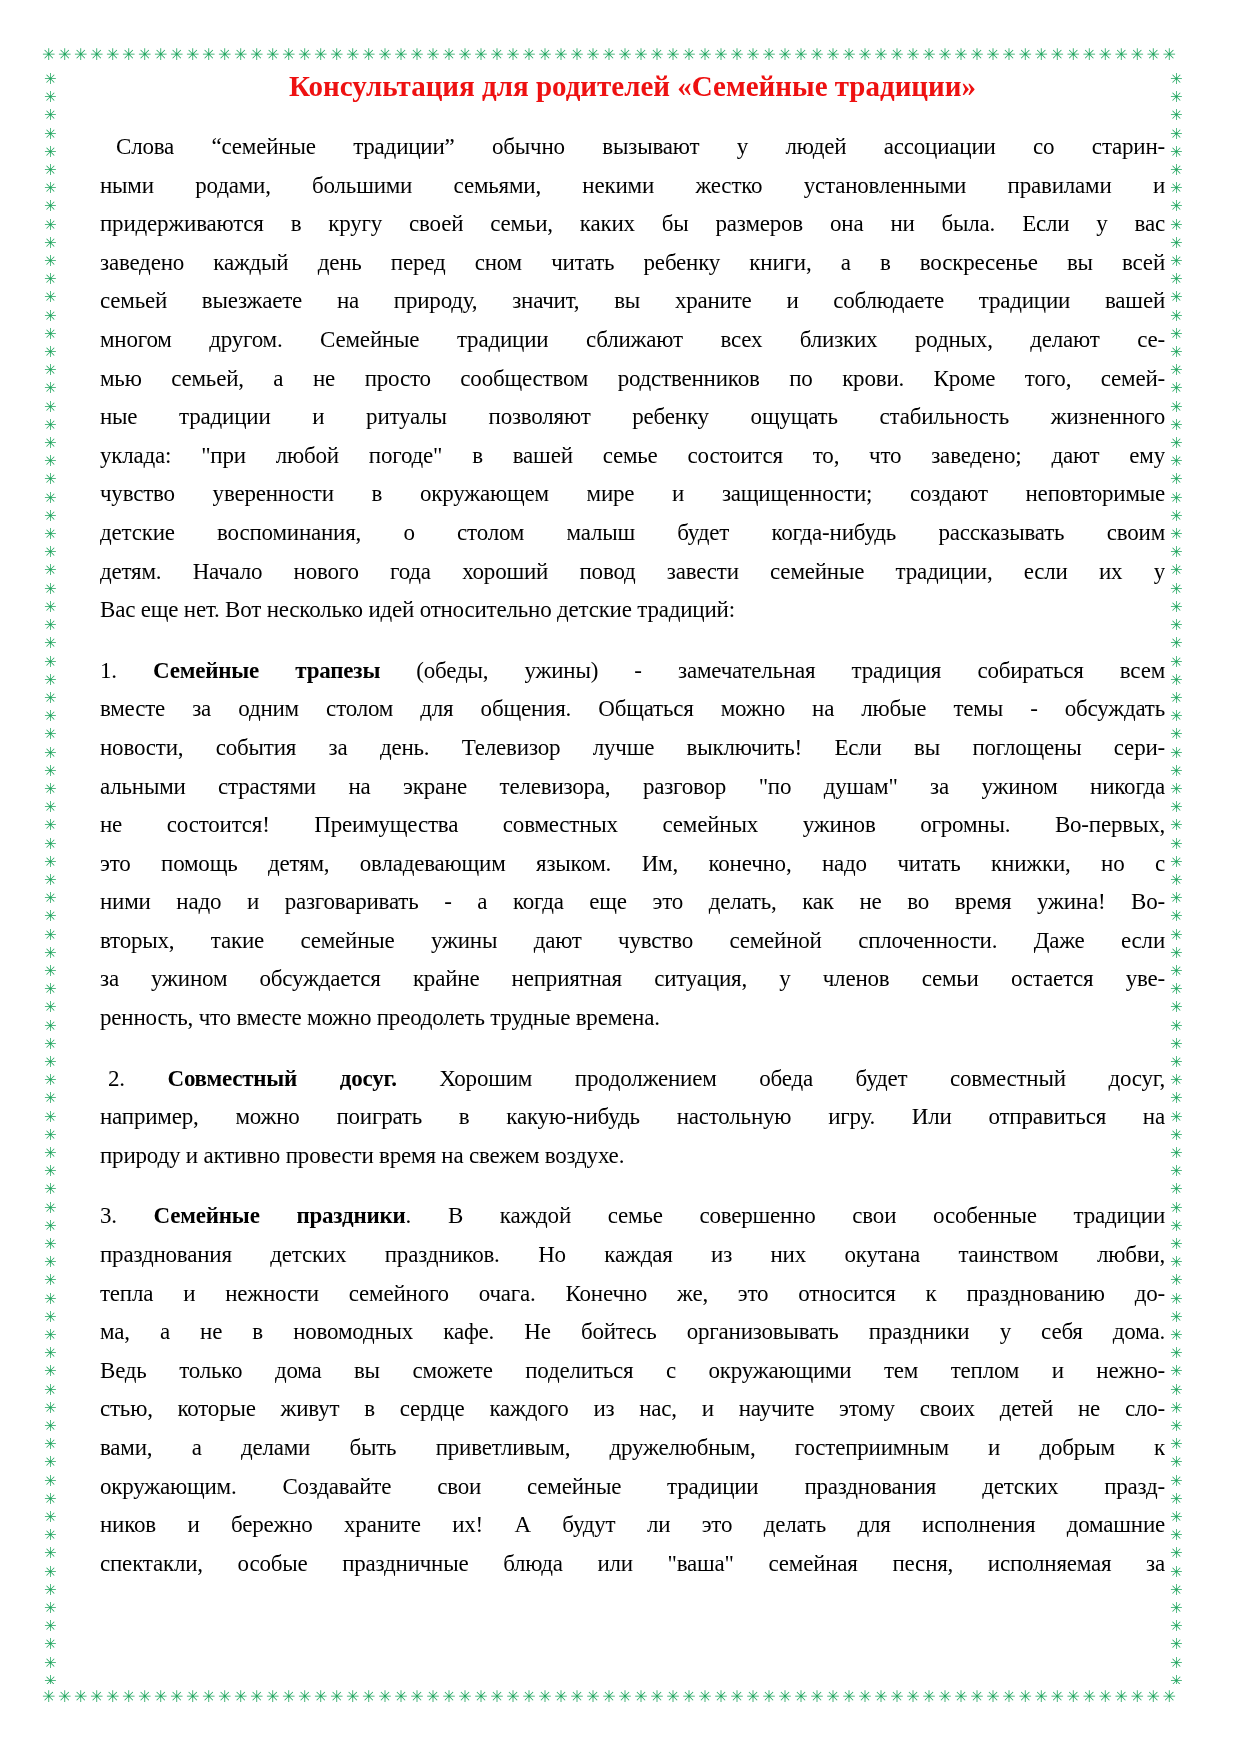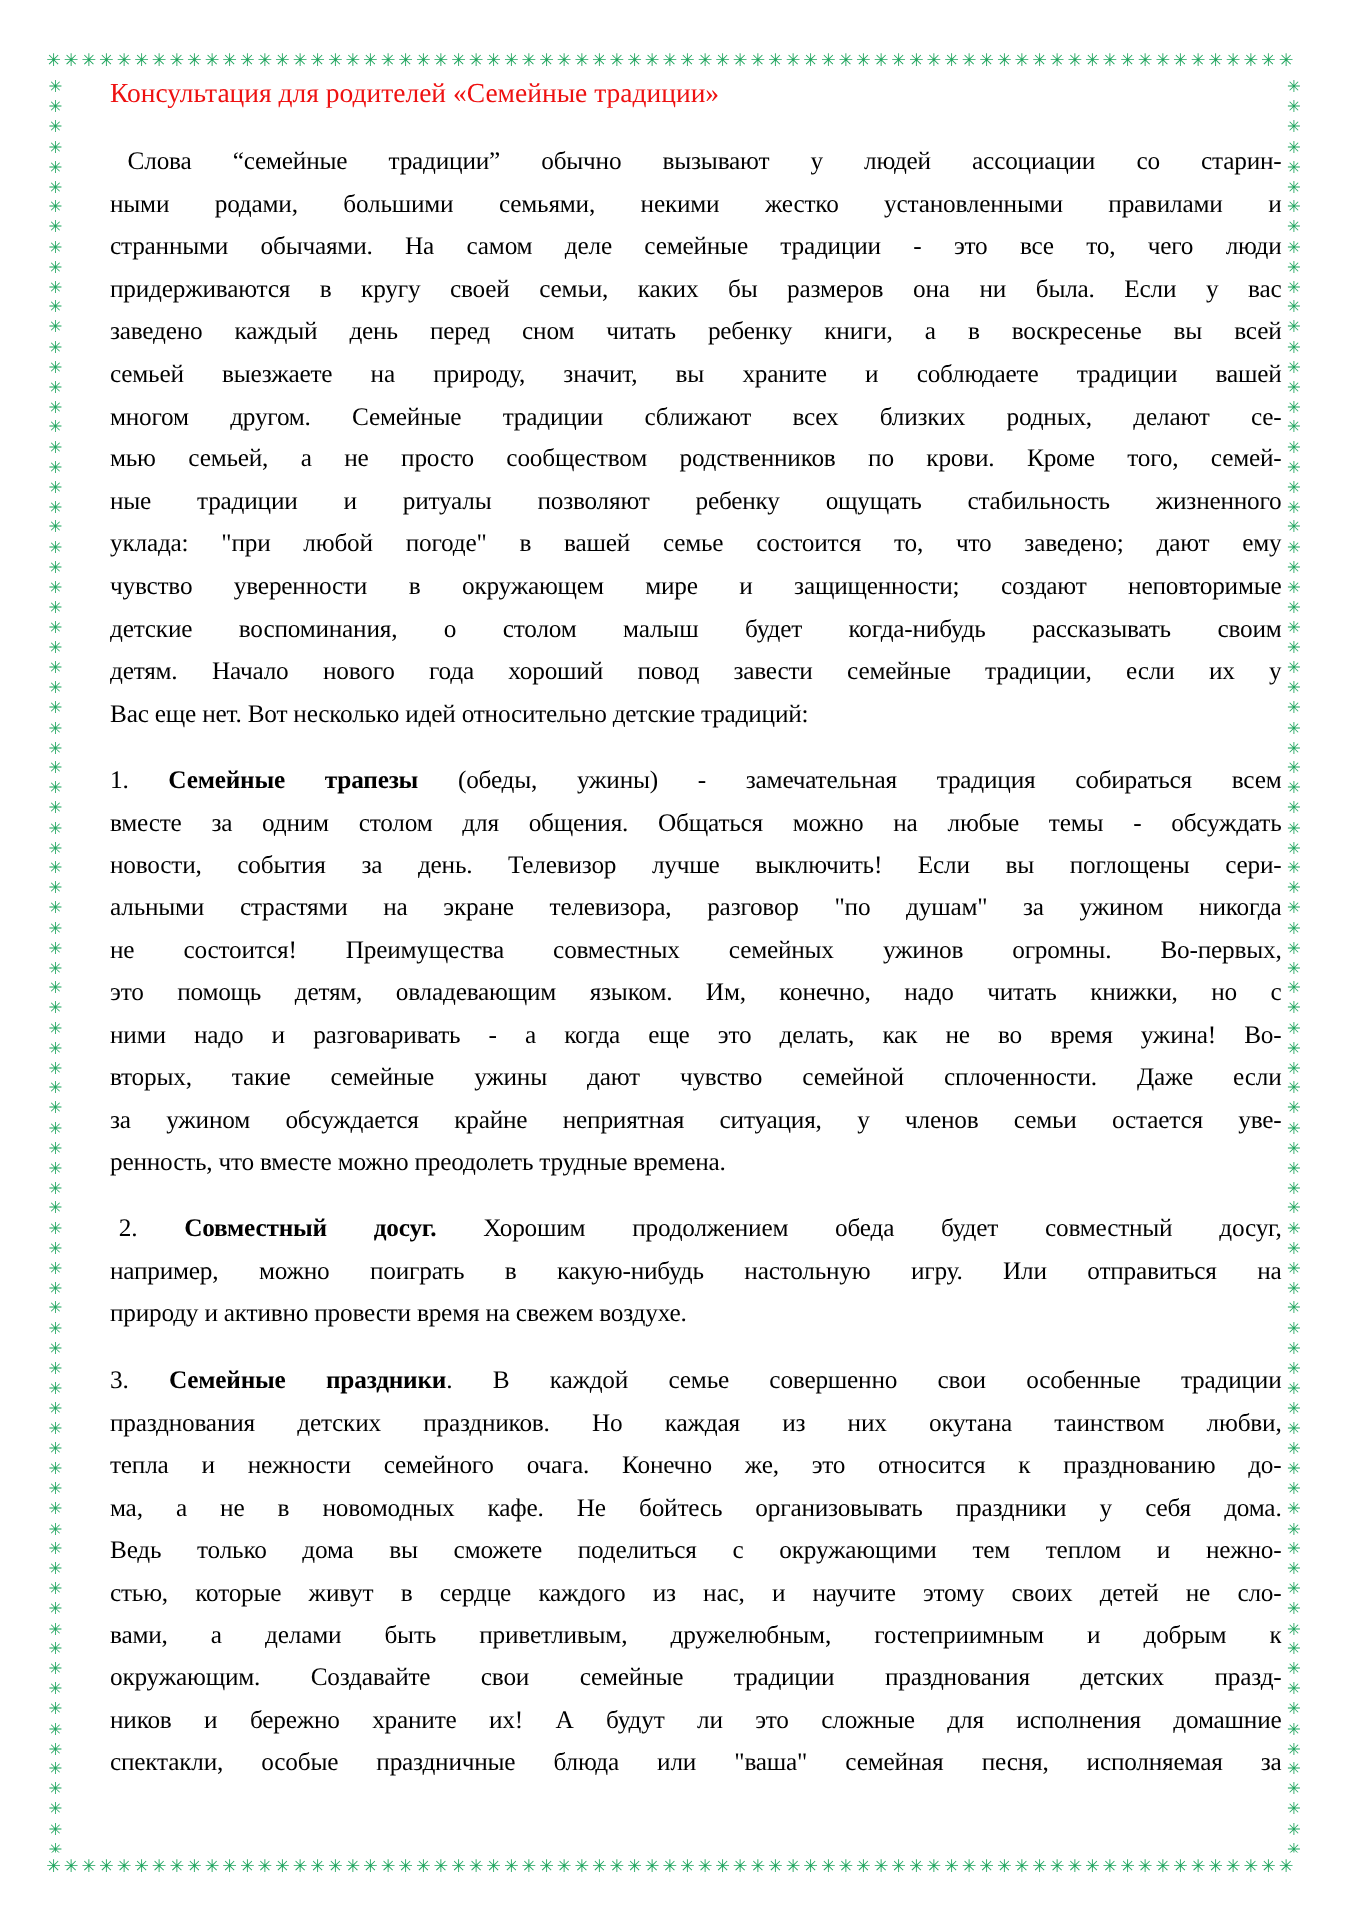--- a/index.html
+++ b/index.html
@@ -24,22 +24,22 @@
   }
   #border-left { left:44px; }
   #border-right { left:1170px; }
 
   
   .content {
     position:absolute; left:100px; top:70px; width:1065px;
     font-family:"Liberation Serif", serif; color:#000000;
   }
   .title {
-    text-align:left; font-weight:normal;
-    font-size:25px; line-height:32px;
+    text-align:center; font-weight:bold;
+    font-size:29px; line-height:32px;
     margin:0 0 26px 0;
   }
   .para { font-size:23px; letter-spacing:-0.2px; margin-top:0; }
   .para + .para { margin-top:22px; }
   .line {
     text-align:justify; text-align-last:justify;
     line-height:38.6px; height:38.6px; overflow:hidden;
   }
   .line.last { text-align-last:left; }
 </style>
@@ -229,21 +229,20 @@
 ✳
 ✳
 </div>
 
   <div class="content" style="color: rgb(0, 0, 0);">
     <div class="title" style="color: rgb(238, 17, 17);">Консультация для родителей «Семейные традиции»</div>
     <div>
         <div class="para">
           <div class="line" style="text-indent: 16px;">Слова “семейные традиции” обычно вызывают у людей ассоциации со старин-</div>
           <div class="line">ными родами, большими семьями, некими жестко установленными правилами и</div>
-          <div class="line">странными обычаями. На самом деле семейные традиции - это все то, чего люди</div>
           <div class="line">придерживаются в кругу своей семьи, каких бы размеров она ни была. Если у вас</div>
           <div class="line">заведено каждый день перед сном читать ребенку книги, а в воскресенье вы всей</div>
           <div class="line">семьей выезжаете на природу, значит, вы храните и соблюдаете традиции вашей</div>
           <div class="line">многом другом. Семейные традиции сближают всех близких родных, делают се-</div>
           <div class="line">мью семьей, а не просто сообществом родственников по крови. Кроме того, семей-</div>
           <div class="line">ные традиции и ритуалы позволяют ребенку ощущать стабильность жизненного</div>
           <div class="line">уклада: "при любой погоде" в вашей семье состоится то, что заведено; дают ему</div>
           <div class="line">чувство уверенности в окружающем мире и защищенности; создают неповторимые</div>
           <div class="line">детские воспоминания, о столом малыш будет когда-нибудь рассказывать своим</div>
           <div class="line">детям. Начало нового года хороший повод завести семейные традиции, если их у</div>
@@ -268,18 +267,18 @@
         </div>
         <div class="para">
           <div class="line">3. <b>Семейные праздники</b>. В каждой семье совершенно свои особенные традиции</div>
           <div class="line">празднования детских праздников. Но каждая из них окутана таинством любви,</div>
           <div class="line">тепла и нежности семейного очага. Конечно же, это относится к празднованию до-</div>
           <div class="line">ма, а не в новомодных кафе. Не бойтесь организовывать праздники у себя дома.</div>
           <div class="line">Ведь только дома вы сможете поделиться с окружающими тем теплом и нежно-</div>
           <div class="line">стью, которые живут в сердце каждого из нас, и научите этому своих детей не сло-</div>
           <div class="line">вами, а делами быть приветливым, дружелюбным, гостеприимным и добрым к</div>
           <div class="line">окружающим. Создавайте свои семейные традиции празднования детских празд-</div>
-          <div class="line">ников и бережно храните их! А будут ли это сложные для исполнения домашние</div>
+          <div class="line">ников и бережно храните их! А будут ли это делать для исполнения домашние</div>
           <div class="line">спектакли, особые праздничные блюда или "ваша" семейная песня, исполняемая за</div>
         </div>
       </div>
   </div>
 </div>
 
 </body></html>

